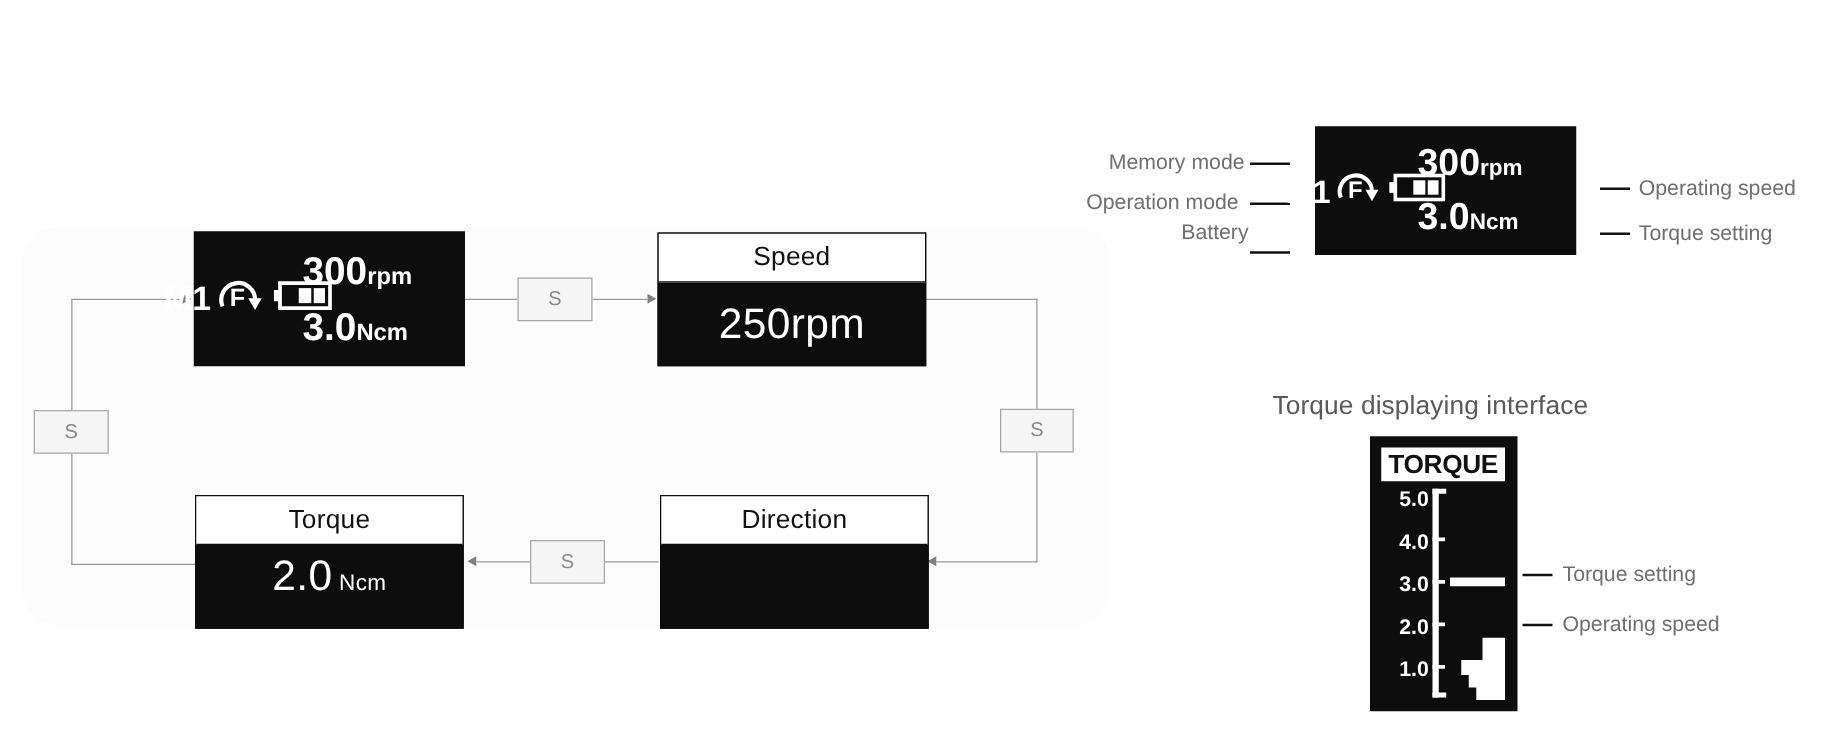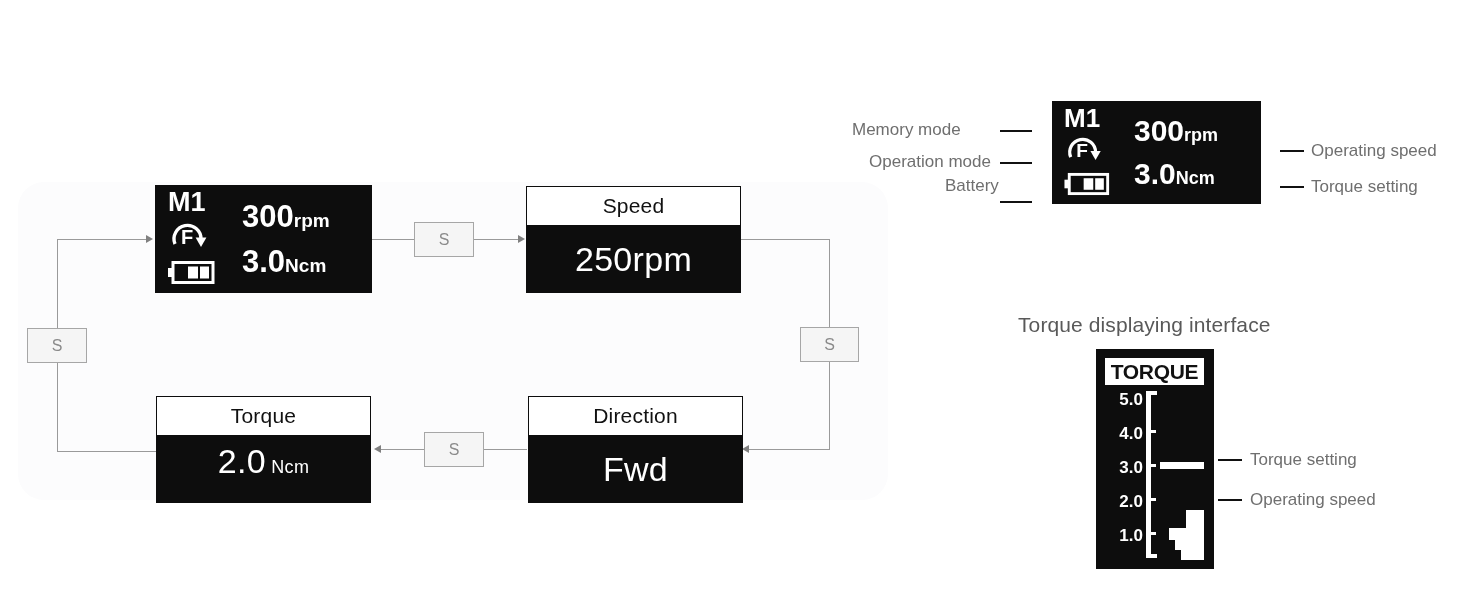--- a/index.html
+++ b/index.html
@@ -59,22 +59,22 @@
   }
 
   
   .init-display {
     position: absolute;
     background: #0d0d0d;
     display: flex;
     align-items: center;
   }
   .init-left {
-    display: flex; flex-direction: column;
-    align-items: flex-start; justify-content: center;
+    display: flex; flex-direction: row;
+    align-items: center; justify-content: center;
   }
   .init-right {
     display: flex; flex-direction: column;
     align-items: flex-start; justify-content: center;
   }
   .mtag {
     color: #fff; font-weight: bold; line-height: 1;
     font-family: "Liberation Sans", sans-serif;
   }
   .bignum {
@@ -208,36 +208,33 @@
 
   <div class="lcd" style="left:526px; top:186px; width:215px; height:107px;">
     <div class="lcd-header" style="height:39px;">Speed</div>
     <div class="lcd-body" style="height:66px;">
       <span class="lcd-value">250rpm</span>
     </div>
   </div>
 
   <div class="lcd" style="left:528px; top:396px; width:215px; height:107px;">
     <div class="lcd-header" style="height:39px;">Direction</div>
-    <div class="lcd-body" style="height:66px;">
-      <span class="lcd-value">Fwd</span>
-    </div>
   </div>
 
   <div class="lcd" style="left:156px; top:396px; width:215px; height:107px;">
     <div class="lcd-header" style="height:39px;">Torque</div>
     <div class="lcd-body" style="height:50px;">
       <span class="lcd-value">
         <span>2.0</span><span style="font-size:18px;">&nbsp;</span><span style="font-size:18px;">Ncm</span>
       </span>
     </div>
   </div>
 
 
-  <div class="gray-label" style="position:absolute; left:852px; top:120px;text-align:center;">Memory mode</div>
+  <div class="gray-label" style="position:absolute; left:887px; top:120px;text-align:center;">Memory mode</div>
   <div class="leader" style="left:1000px; top:130px; width:32px;"></div>
 
   <div class="gray-label" style="position:absolute; left:869px; top:152px;">Operation mode</div>
   <div class="leader" style="left:1000px; top:162px; width:32px;"></div>
 
   <div class="gray-label" style="position:absolute; left:945px; top:176px;">Battery</div>
   <div class="leader" style="left:1000px; top:201px; width:32px;"></div>
 
   <div class="init-display" style="left:1052px; top:101px; width:209px; height:103px; padding:0 8px 0 12px;">
     <div class="init-left" style="gap:1px; width:58px;">

